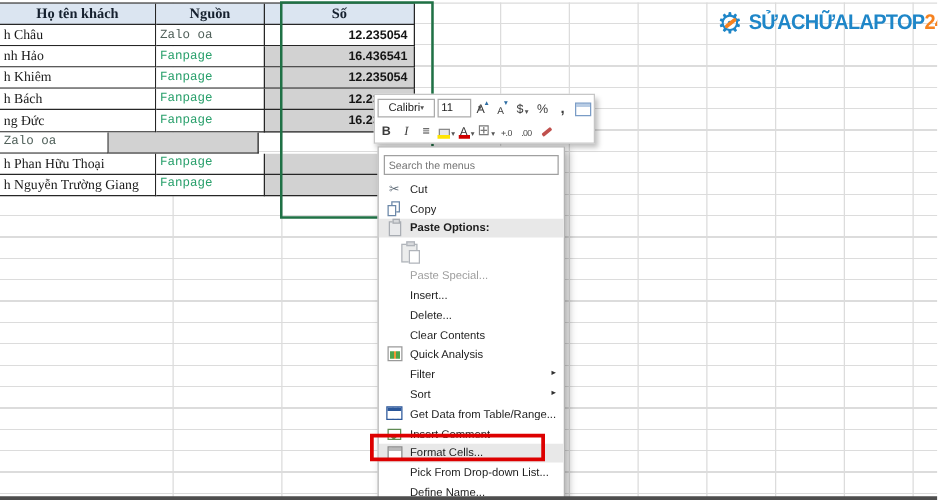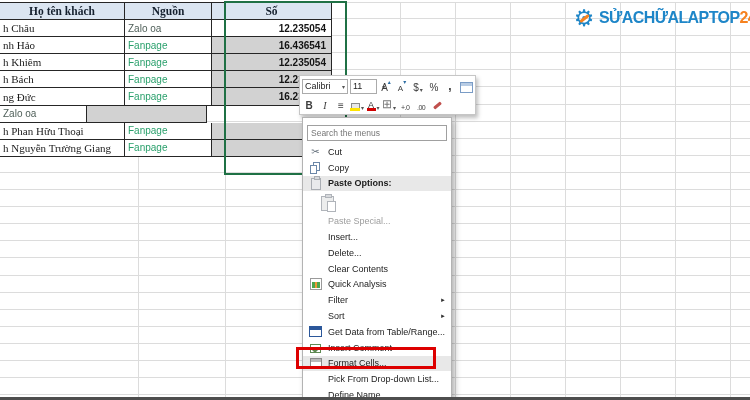--- a/index.html
+++ b/index.html
@@ -12,21 +12,21 @@
   .rowlines { position:absolute; left:0; top:2px; width:750px; height:396px; z-index:0;
     background-image:repeating-linear-gradient(to bottom, transparent 0 16.1px, #dcdcdc 16.1px 17.1px); }
   .topline { position:absolute; left:0; top:2px; width:750px; height:1px; background:#dcdcdc; z-index:0; }
   .vline { position:absolute; top:2px; height:396px; width:1px; background:#dcdcdc; z-index:0; }
   
   .xtable { position:absolute; left:0; top:2px; z-index:2; border-top:1px solid #262626; }
   .xrow { display:flex; }
   .xcell { height:17.1px; border-right:1px solid #262626; border-bottom:1px solid #262626;
     display:flex; align-items:center; overflow:hidden; background:#fff; }
   .c-name { width:125px; padding-left:3px; font-family:"Liberation Serif", serif; font-size:11px; color:#1a1a1a; }
-  .c-src  { width:87px;  padding-left:3px; font-size:10px; }
+  .c-src  { width:87px;  padding-left:3px; font-size:10px;font-family:Liberation Mono, monospace; }
   .c-num  { width:120px; justify-content:flex-end; padding-right:5px; font-size:10px; font-weight:bold; color:#141414; }
   .hdr .xcell { background:#dbe5f1; justify-content:center; padding:0;
     font-family:"Liberation Serif", serif; font-weight:bold; font-size:11.5px; color:#15202e; }
   .sel-bg { background:#d2d2d2; }
   .zalo    { color:#50605a; }
   .fanpage { color:#2aa06c; }
   .tiktok  { color:#e3362b; }
   .sel-outline { position:absolute; left:224px; top:1px; width:123px; height:174px;
     border:2px solid #1f7145; z-index:4; pointer-events:none; }
   
@@ -36,21 +36,21 @@
   .gear .wrench { position:absolute; left:7px; top:11px; width:11px; height:3px; background:#f6821f;
     transform:rotate(-38deg); border-radius:2px; }
   .brand-text { font-size:17px; font-weight:bold; letter-spacing:-0.6px; transform:scaleX(.94); transform-origin:left; white-space:nowrap; }
   .bt-blue { color:#1e86c8; } .bt-orange { color:#f6821f; }
   
   .mini-toolbar { position:absolute; left:299px; top:75px; width:177px; z-index:20;
     background:#fff; border:1px solid #c6c6c6; box-shadow:2px 3px 4px rgba(0,0,0,.25); padding:1px 2px; }
   .mt-row { display:flex; align-items:center; height:18px; gap:2px; }
   .mt-sel { display:flex; align-items:center; justify-content:space-between; border:1px solid #ababab;
     height:15px; padding:0 2px; font-size:9px; color:#222; background:#fff; }
-  .mt-font { width:52px; } .mt-size { width:27px;gap:20px; }
+  .mt-font { width:52px;justify-content:center; } .mt-size { width:27px;gap:20px; }
   .mt-sel .dd { font-size:6px; color:#555; }
   .mt-btn { min-width:14px; height:16px; display:flex; align-items:flex-end; justify-content:center;
     font-size:10px; color:#3c3c3c; padding-bottom:1px; }
   .mt-btn .tiny { font-size:6px; color:#555; margin-left:1px; }
   .sup { font-size:6px; align-self:flex-start; color:#2d6da3; }
   .b { font-weight:bold; } .i { font-style:italic; font-family:"Liberation Serif", serif; }
   .mt-stack { display:flex; flex-direction:column; align-items:center; justify-content:flex-end; }
   .bar-yellow { width:10px; height:3px; background:#ffe400; margin-top:-1px; }
   .bar-red { width:9px; height:3px; background:#d00000; margin-top:-1px; }
   .icon-ftable { width:13px; height:11px; border:1px solid #7a9cc6;

